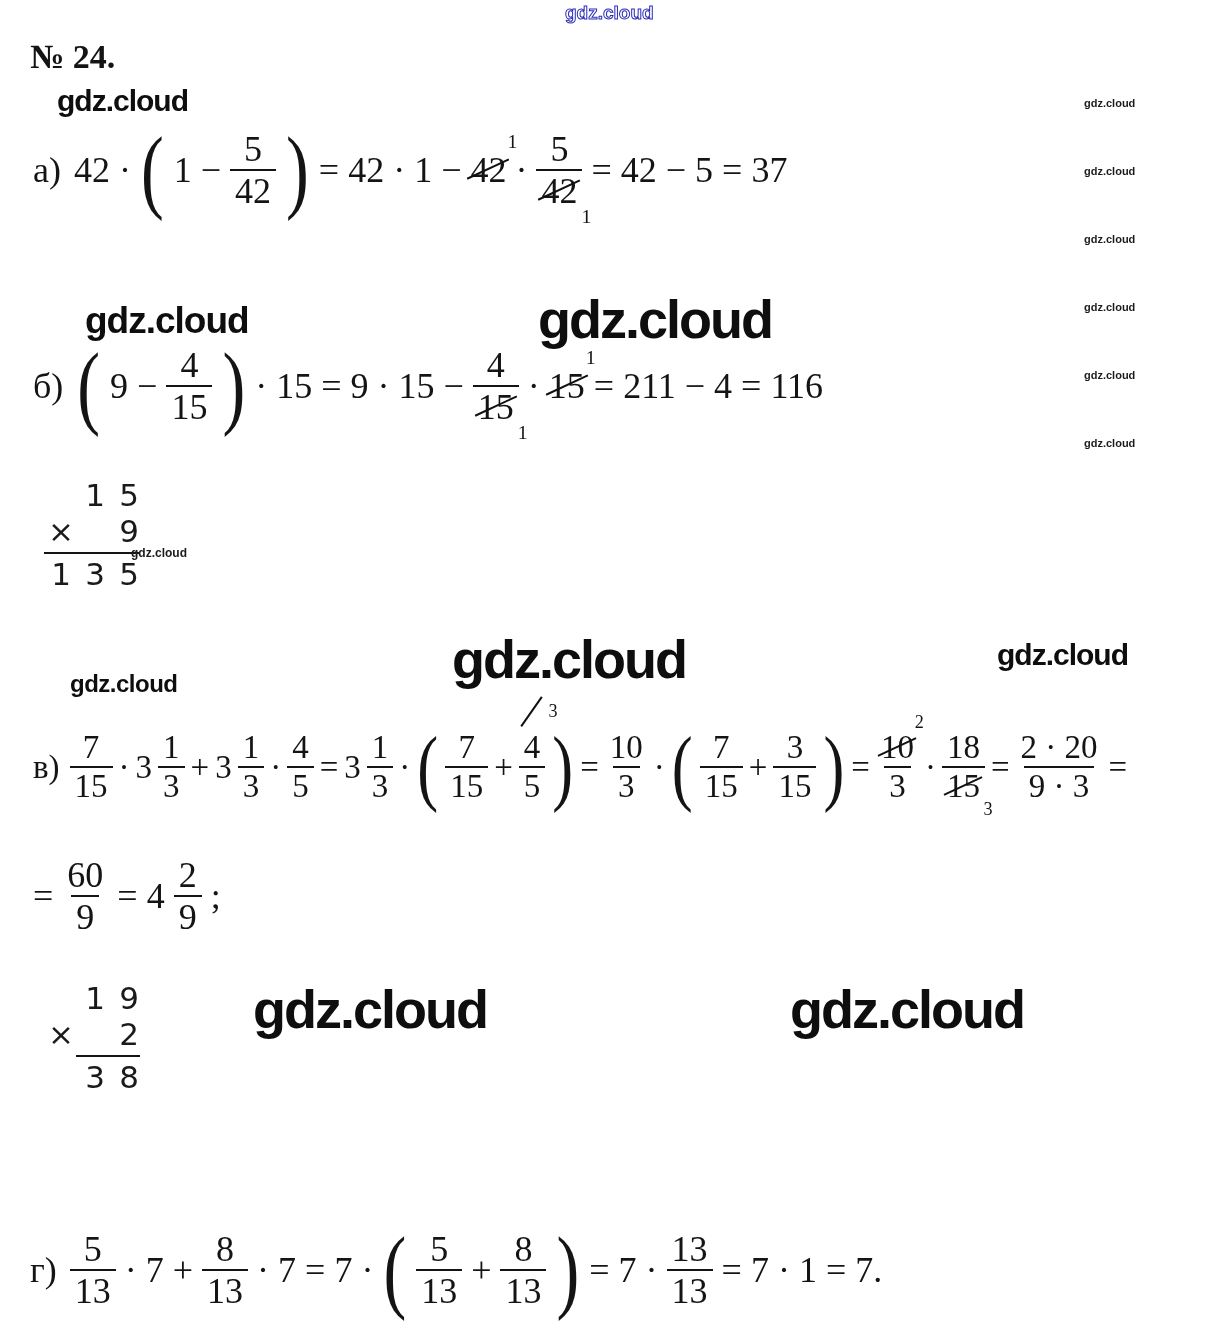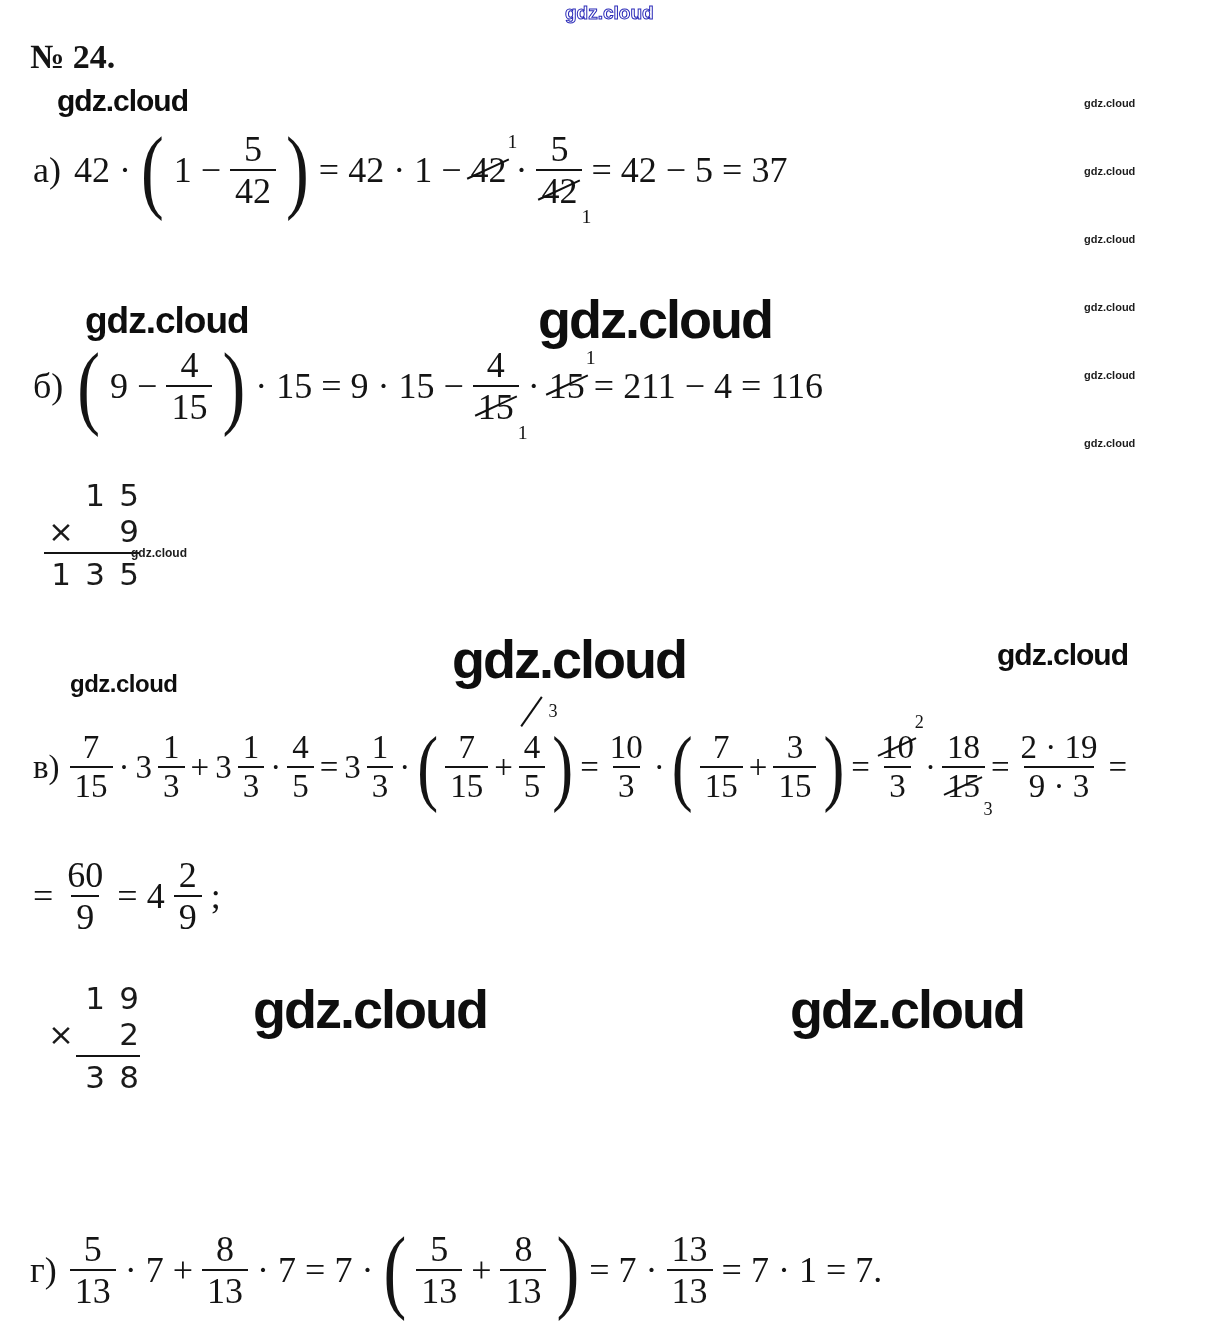--- a/index.html
+++ b/index.html
@@ -253,21 +253,21 @@
     <span class="num">18</span>
     <span class="den">
       <span class="cw">
         <span class="cx">15</span>
         <span class="cb">3</span>
       </span>
     </span>
   </span>
   <span>=</span>
   <span class="frac">
-    <span class="num">2 · 19</span>
+    <span class="num">2 · 20</span>
     <span class="den">9 · 3</span>
   </span>
   <span>=</span>
 </div>
 
 <div class="eq fs36" style="left:33px;top:850px;height:92px;">
   <span>=</span>
   <span class="frac">
     <span class="num">60</span>
     <span class="den">9</span>

